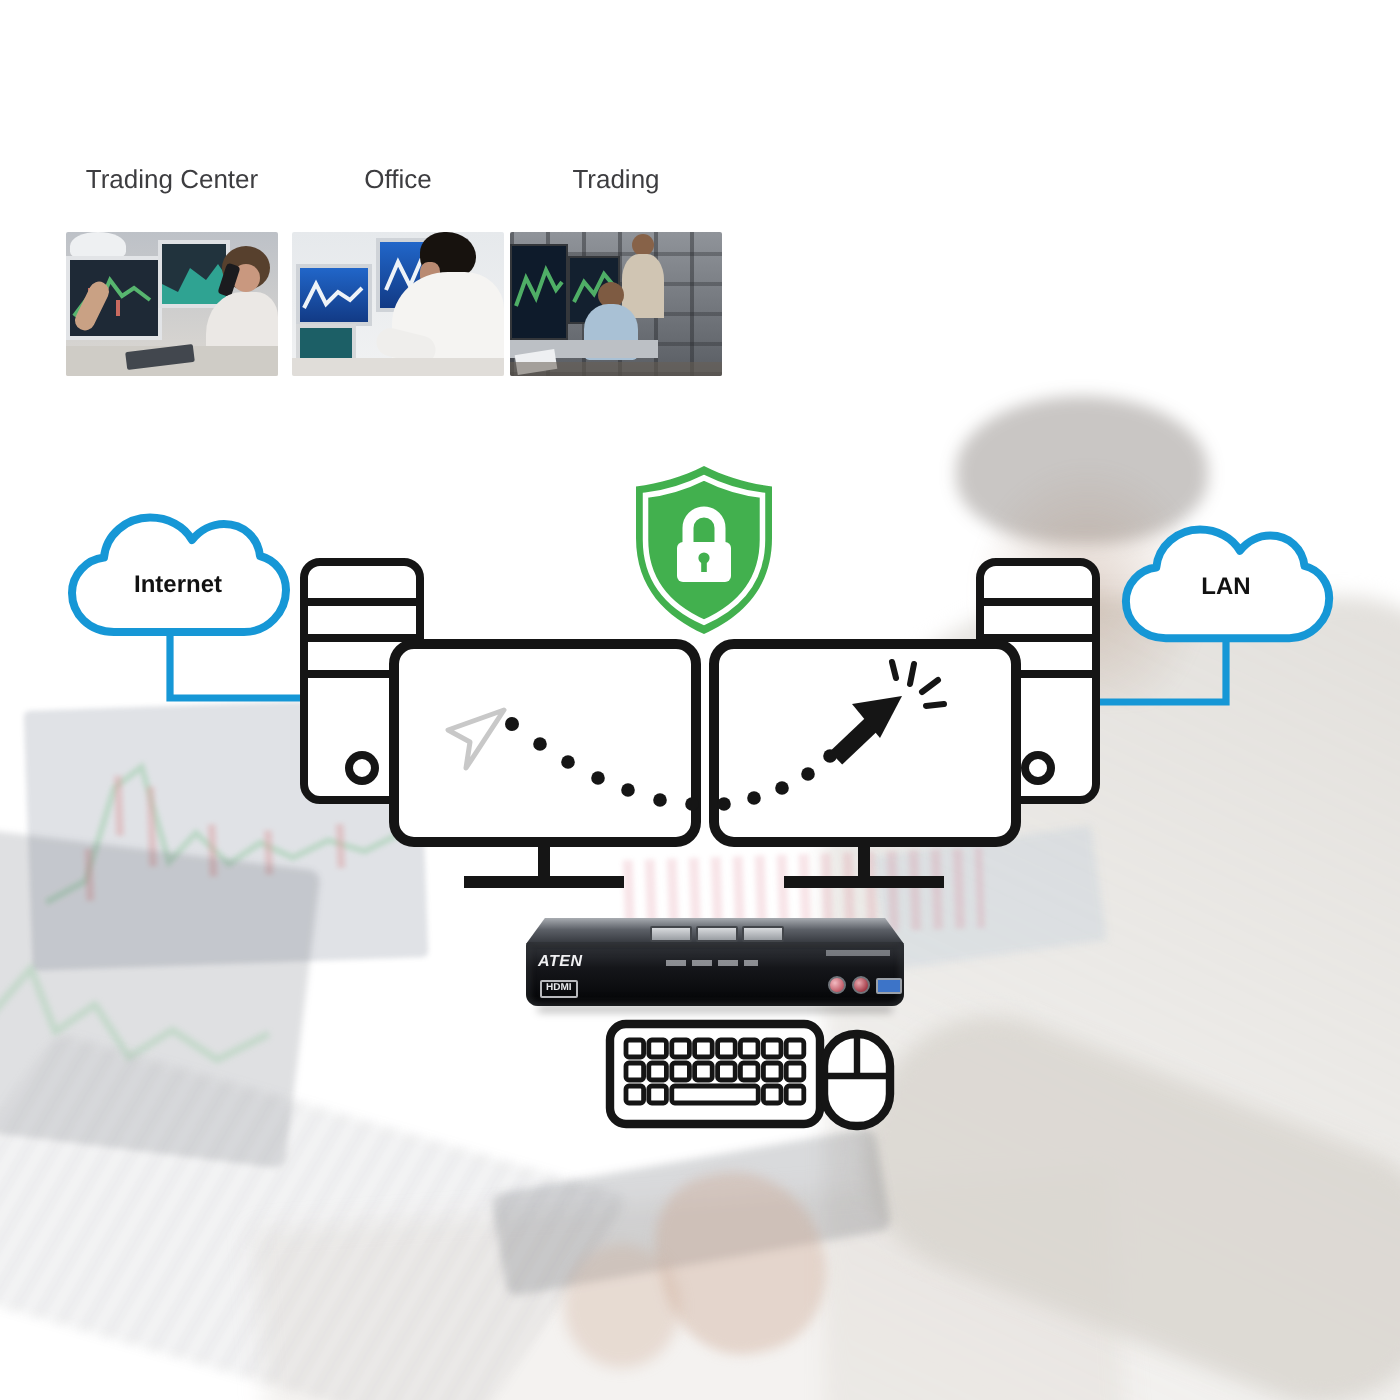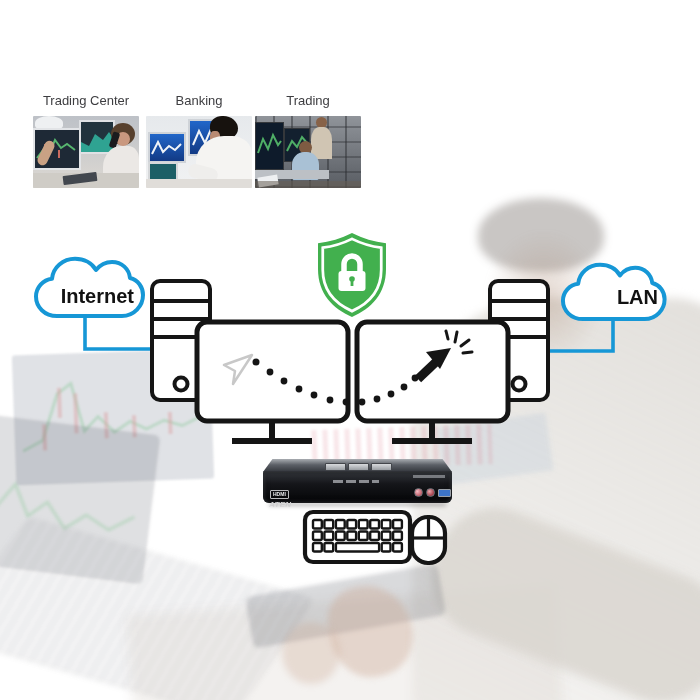--- a/index.html
+++ b/index.html
@@ -35,56 +35,56 @@
   .bg-desk{left:130px;top:600px;width:430px;height:130px;background:rgba(203,196,187,.22);
           transform:rotate(-4deg);filter:blur(6px);}
   .bg-pink{left:312px;top:427px;width:180px;height:40px;opacity:.5;filter:blur(1.4px);
           transform:rotate(-2deg);
           background:repeating-linear-gradient(90deg,rgba(214,108,128,.35) 0 5px,rgba(255,255,255,0) 5px 11px);}
   .bg-winblue{left:440px;top:420px;width:110px;height:58px;background:rgba(150,175,205,.18);
           transform:rotate(-8deg);filter:blur(2px);}
   .bg-chartsvg{position:absolute;inset:0;width:100%;height:100%;opacity:.5;}
 
   
-  .scene-label{position:absolute;top:93px;width:106px;text-align:center;font-size:13px;
+  .scene-label{position:absolute;top:82px;width:106px;text-align:center;font-size:13px;
           color:#3d3d40;z-index:2;}
   .thumb{position:absolute;top:116px;width:106px;height:72px;overflow:hidden;z-index:2;
           border-radius:1px;}
   .thumb>div{position:absolute;}
   #thumb1{left:33px;background:linear-gradient(180deg,#bdc1c7,#ddd9d3);}
   #thumb2{left:146px;background:linear-gradient(180deg,#e6e9ec,#f1f2f3);}
   #thumb3{left:255px;background:
           repeating-linear-gradient(90deg,rgba(40,42,46,.45) 0 2px,transparent 2px 18px),
           repeating-linear-gradient(0deg,rgba(40,42,46,.35) 0 2px,transparent 2px 15px),
           linear-gradient(180deg,#90949a,#595d63);}
 
   
   .diagram{position:absolute;inset:0;z-index:3;}
 
   
-  .cloud-label{position:absolute;width:90px;text-align:right;font-weight:bold;font-size:20px;
+  .cloud-label{position:absolute;width:90px;text-align:center;font-weight:bold;font-size:12px;
           color:#121212;z-index:4;}
   #label-internet{left:44px;top:285px;}
   #label-lan{left:568px;top:286px;}
 
   
   .device{position:absolute;left:263px;top:459px;width:189px;height:46px;z-index:4;}
   .device *{position:absolute;}
   .dev-top{left:0;top:0;width:100%;height:13px;border-radius:3px 3px 0 0;
           background:linear-gradient(180deg,#a8acb1,#5c6067 45%,#33363c);
           clip-path:polygon(5% 0,95% 0,100% 100%,0 100%);}
   .dev-btn{top:4px;width:19px;height:6px;border:1px solid #43464b;border-radius:1px;
           background:linear-gradient(#d8dadd,#999da2);}
   .dev-btn.b1{left:62px;} .dev-btn.b2{left:85px;} .dev-btn.b3{left:108px;}
   .dev-front{left:0;top:12px;width:100%;height:32px;border-radius:2px 2px 6px 6px;
           background:linear-gradient(180deg,#36393f 0%,#15161a 40%,#08090b 85%,#17181c 100%);
           box-shadow:inset 0 0 6px rgba(0,0,0,.6),inset 2px 0 3px rgba(125,130,140,.25),
                      inset -2px 0 3px rgba(125,130,140,.25);}
   .dev-brand{left:6px;top:6px;font-style:italic;font-weight:bold;font-size:8px;line-height:8px;
-          color:#f0f0f2;letter-spacing:.3px;margin-top:24px;}
+          color:#f0f0f2;letter-spacing:.3px;}
   .dev-hdmi{left:7px;top:19px;font-weight:bold;font-size:5px;line-height:7px;color:#e8e9eb;
           border:1px solid #b9babd;border-radius:1px;padding:0 2px;}
   .dev-text-line{left:70px;top:9px;width:46px;height:3px;
           background:repeating-linear-gradient(90deg,rgba(215,217,222,.6) 0 10px,transparent 10px 13px);}
   .dev-text-right{left:150px;top:4px;width:32px;height:2.5px;background:rgba(200,203,210,.5);}
   .dev-port{top:17px;width:7px;height:7px;border-radius:50%;border:1px solid #70747a;}
   .dev-port.p1{left:151px;background:radial-gradient(circle at 35% 35%,#f2bac1,#c05a66 72%);}
   .dev-port.p2{left:163px;background:radial-gradient(circle at 35% 35%,#e9a8ae,#a23a46 72%);}
   .dev-usb{left:175px;top:18px;width:11px;height:6px;background:#3d74c8;
           border:1px solid #9aa0a8;border-radius:1px;}
@@ -114,21 +114,21 @@
     <div class="bg-winblue"></div>
     <div class="bg-pink"></div>
     <div class="bg-desk"></div>
     <div class="bg-arm"></div>
     <div class="bg-kbd"></div>
     <div class="bg-hand1"></div>
     <div class="bg-hand2"></div>
   </div>
 
   <div class="scene-label" style="left:33px;">Trading Center</div>
-  <div class="scene-label" style="left:146px;">Banking</div>
+  <div class="scene-label" style="left:146px;">Office</div>
   <div class="scene-label" style="left:255px;">Trading</div>
 
   <div class="thumb" id="thumb1">
     <div style="left:2px;top:0;width:28px;height:14px;background:#eef0f2;border-radius:50% 50% 30% 30%;"></div>
     <div style="left:0;top:12px;width:44px;height:38px;background:#1e2936;border:2px solid #e2e4e7;">
       <svg width="44" height="38" viewBox="0 0 44 38">
           <polyline points="2,28 8,20 14,24 20,10 26,18 32,14 40,20" fill="none" stroke="#57b56f" stroke-width="2"></polyline>
           <path d="M10 14 v8 M24 20 v8" stroke="#c96a5f" stroke-width="2"></path>
         </svg>
     </div>

